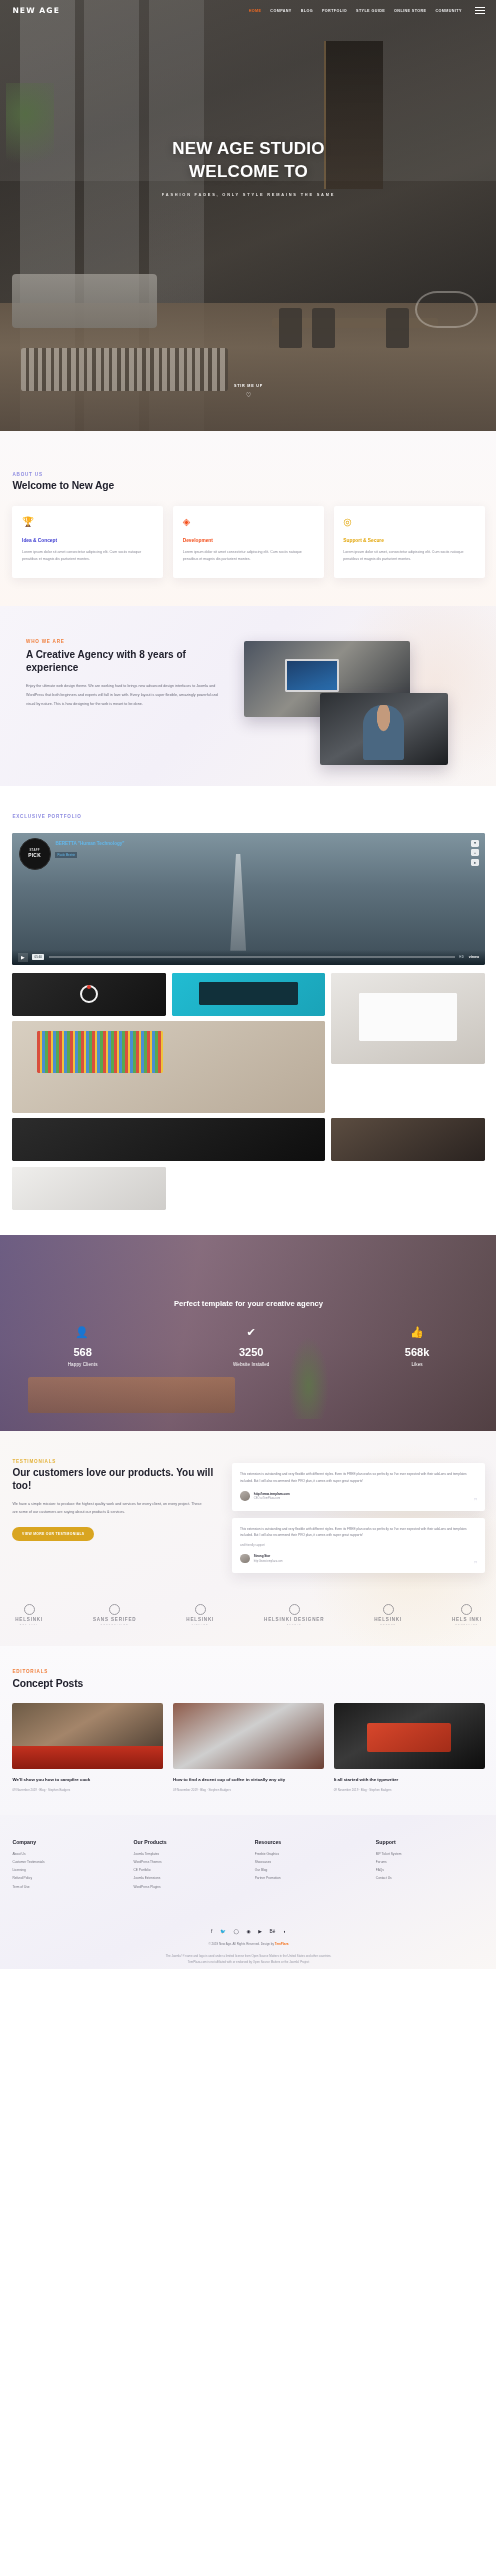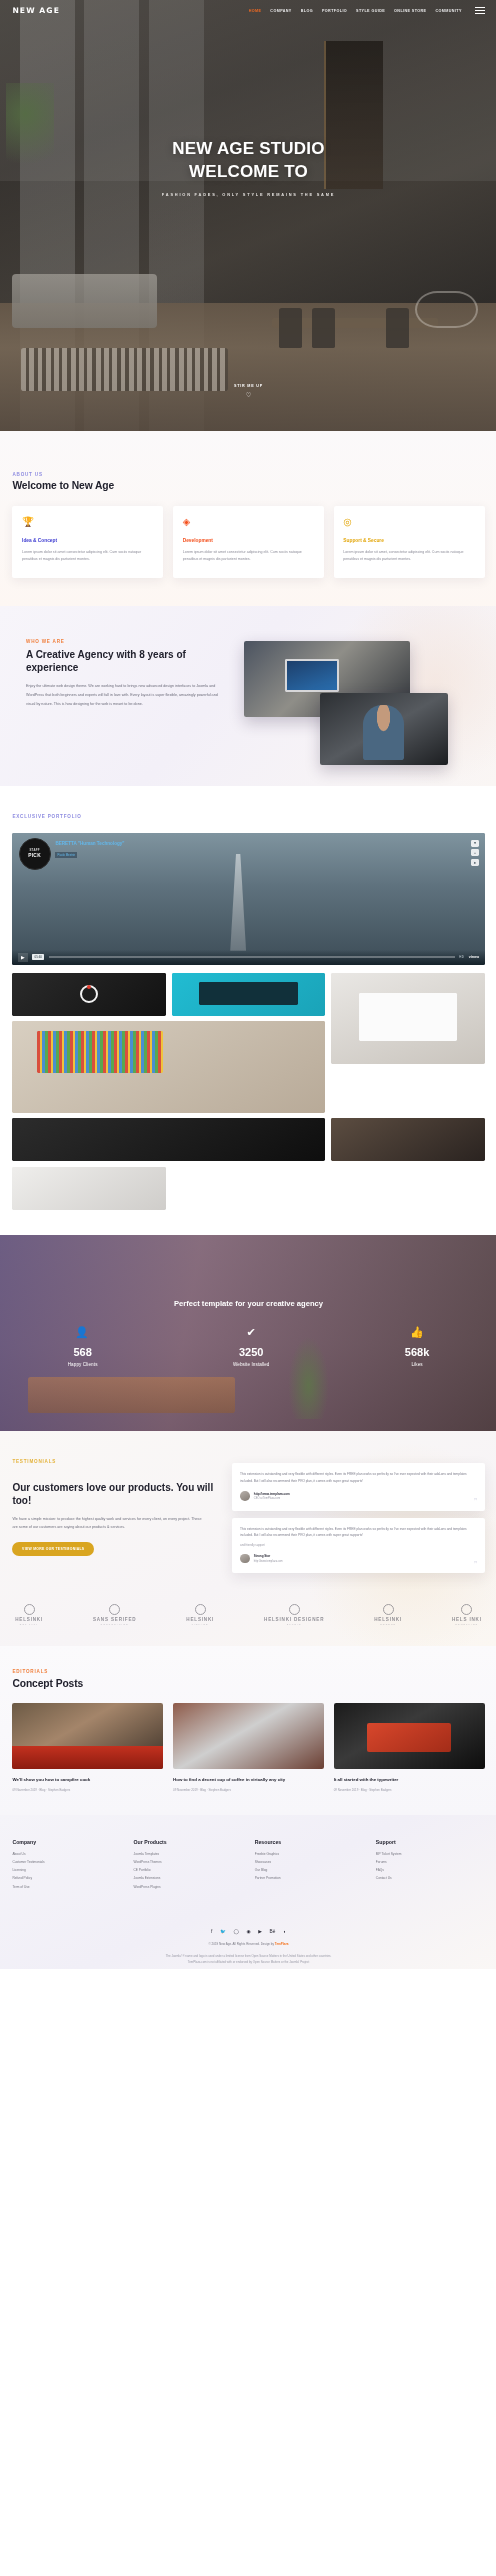--- a/index.html
+++ b/index.html
@@ -279,21 +279,21 @@
     position: relative;
     background: linear-gradient(160deg,#faf8f6 0%, #f7f4f6 60%, #fbf7f2 100%);
     padding: 28px 12.4px 21px; overflow:hidden;
   }
   .testi-blob {
     position:absolute; right: -28px; top: 7px; width: 228px; height: 228px;
     border-radius: 50%; background: radial-gradient(circle, rgba(246,236,220,.85), rgba(246,236,220,0) 68%);
   }
   .testi-inner { position:relative; display:flex; gap: 12.4px; }
   .testi-left { width: 207px; }
-  .testi-left h2 { font-size: 10px; font-weight:800; line-height:1.28; margin-top:18px; color:#22222e; }
+  .testi-left h2 { font-size: 10px; font-weight:800; line-height:1.28; margin-top:3px; color:#22222e; }
   .testi-left p { margin-top: 7.6px; font-size:3.7px; line-height:2.2; color:#6d6d7b; width: 192px; }
   .btn-gold {
     display:inline-block; margin-top: 11px; background:#d9a520; color:#fff;
     font-size: 3.4px; font-weight:800; letter-spacing:0.3px; padding: 4.8px 9.7px;
     border-radius: 14px; border: none; cursor: pointer; text-transform: uppercase;
   }
   .testi-right { flex:1; position:relative; padding-top: 4.1px; }
   .quote-card {
     background:#fff; border-radius:2.1px; box-shadow: 0 4.1px 14px rgba(40,30,60,.09);
     padding: 8.3px 8.3px 9.7px; margin-bottom: 7px; position: relative;

